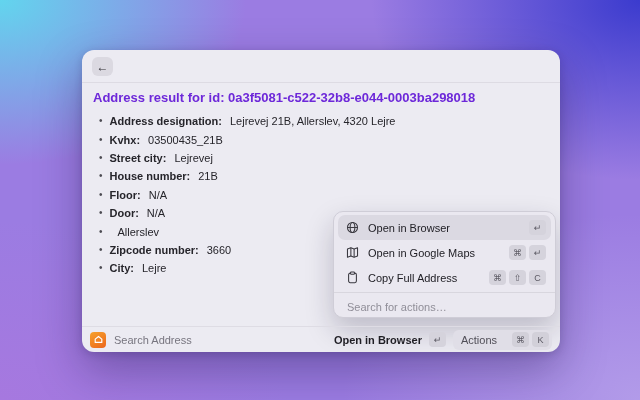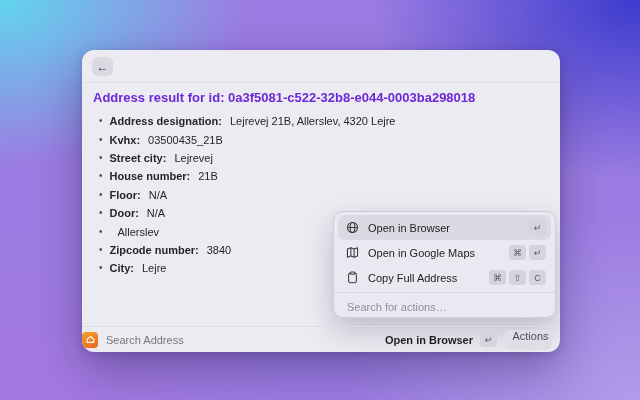--- a/index.html
+++ b/index.html
@@ -60,33 +60,33 @@
   .action-search input {
     width:100%; border:0; background:transparent; outline:none;
     font-family:"Liberation Sans", sans-serif;
     font-size:11px; color:#3a3940; padding:8px 5px 7px 9px;
   }
   .action-search input::placeholder { color:#908e98; }
 
   .footer {
     position:absolute; left:0; right:0; bottom:0; height:26px;
     border-top:1px solid #dedce4; display:flex; align-items:center;
-    padding:0 8px 0 0;
+    padding:0 8px 0 8px;
   }
   .app-icon {
     width:16px; height:16px; border-radius:4px; margin-right:8px;
     background:linear-gradient(150deg,#f6a12b,#ec651c);
     display:flex; align-items:center; justify-content:center;
   }
   .footer-app-label { font-size:11px; color:#77757f; }
   .footer-right { margin-left:auto; display:flex; align-items:center; gap:7px; }
   .primary-label { font-size:11px; font-weight:700; color:#1f1e24; }
   .actions-group {
     background:#e0dee7; border-radius:6px; height:20px;
-    display:flex; align-items:center; gap:15px; padding:0 3px 0 8px; cursor:default;flex-direction:column;
+    display:flex; align-items:center; gap:15px; padding:0 3px 0 8px; cursor:default;
   }
   .actions-label { font-size:11px; color:#504e57; }
   .actions-group kbd { background:#d2d0d9; }
 </style>
 </head>
 <body>
 
 <div class="desktop">
   <div class="window">
 
@@ -129,21 +129,21 @@
             <span class="field-label">Door</span>
             <span class="field-value">N/A</span>
           </li>
           <li class="field-row">
             <span class="bullet">•</span>
             <span class="field-value">Allerslev</span>
           </li>
           <li class="field-row">
             <span class="bullet">•</span>
             <span class="field-label">Zipcode number</span>
-            <span class="field-value">3840</span>
+            <span class="field-value">3660</span>
           </li>
           <li class="field-row">
             <span class="bullet">•</span>
             <span class="field-label">City</span>
             <span class="field-value">Lejre</span>
           </li>
         </ul>
     </div>
 
     <div class="action-panel">

